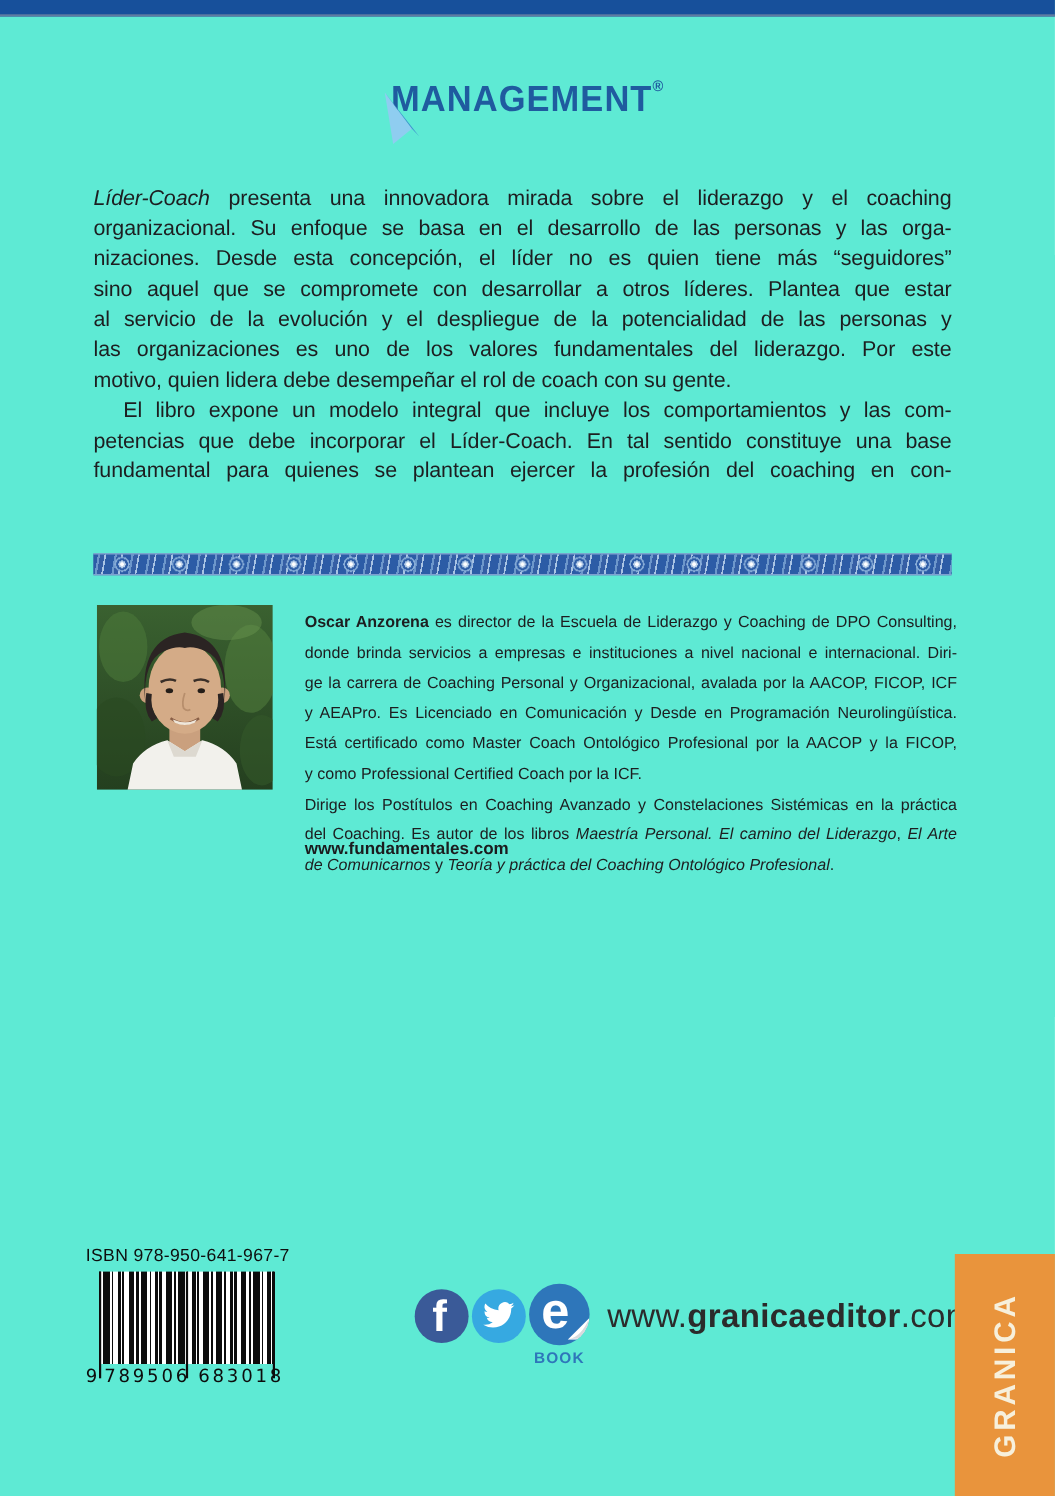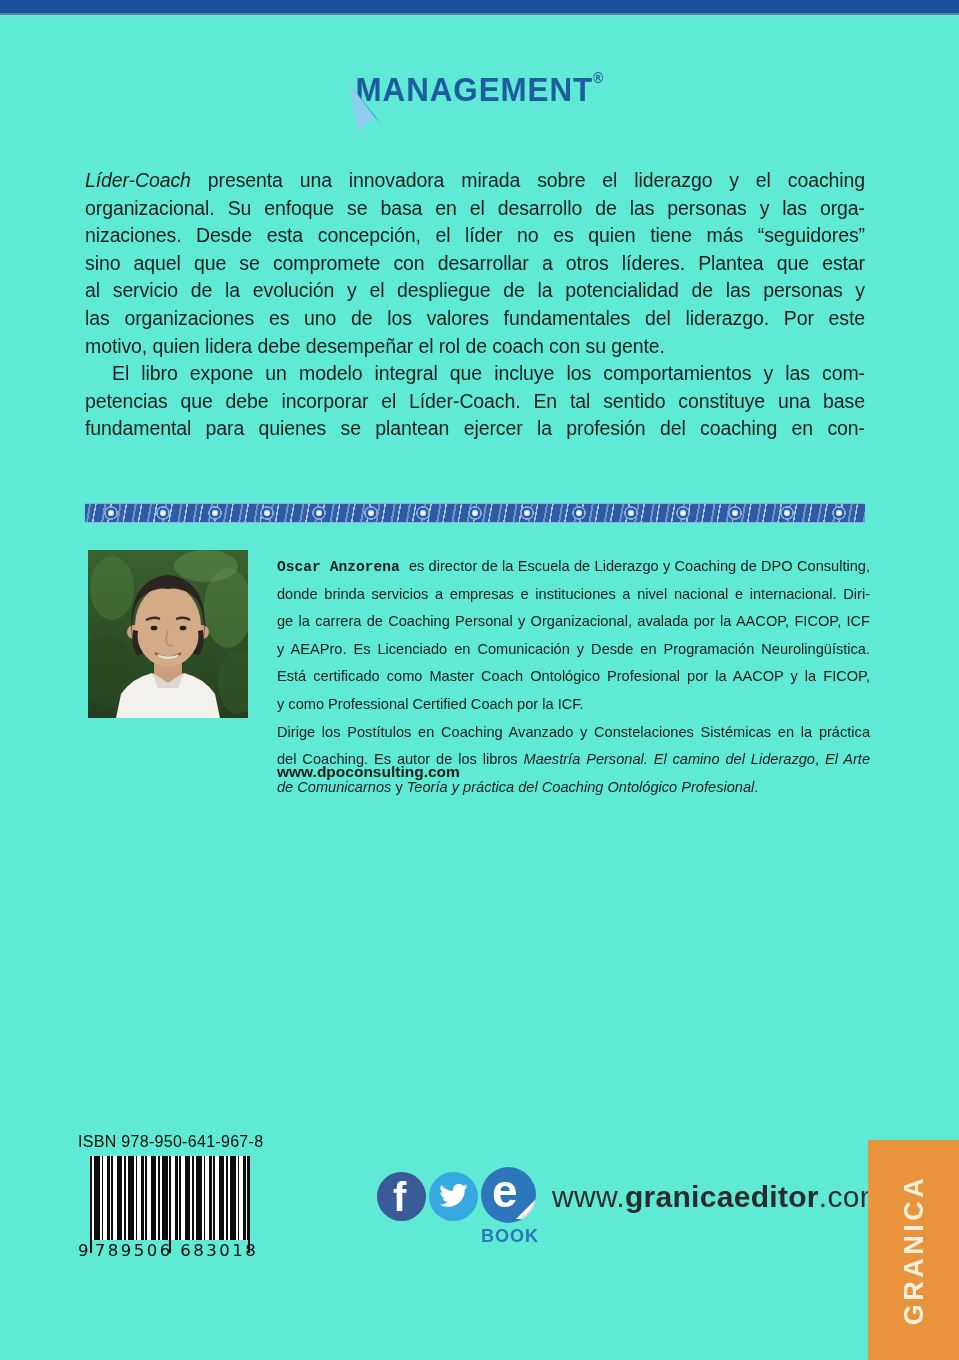--- a/index.html
+++ b/index.html
@@ -17,21 +17,21 @@
   .logo .sail{position:absolute;left:-7px;top:14px;}
   .logo sup{font-size:14px;font-weight:bold;vertical-align:18px;letter-spacing:0;}
 
   
   .synopsis{position:absolute;left:85px;top:167px;width:780px;font-size:19.5px;
             line-height:27.6px;letter-spacing:-.1px;}
   .tline{min-height:27.6px;}
   .tline.just{text-align:justify;text-align-last:justify;}
   .tline.ind{text-indent:27px;}
   .it{font-style:italic;}
-  .bd{font-weight:bold;font-family:Liberation Mono, monospace;}
+  .bd{font-weight:bold;}
 
   
   .ornament{position:absolute;left:85px;top:503px;width:780px;height:18px;
     background-color:#3b69ae;
     background-image:
       radial-gradient(circle at 26px 9px,#ffffff 0 1.8px,#b9d0ea 1.8px 3.2px,#2c5ca6 3.2px 5.2px,#88add8 5.2px 6.8px,rgba(0,0,0,0) 6.8px),
       repeating-linear-gradient(100deg,#2c5ca6 0 4px,#6d97cb 4px 6px,#355fa5 6px 10px,#a9c4e4 10px 11.5px,#2c5ca6 11.5px 15px);
     background-size:52px 18px,auto;
     border-top:1px solid #8fb0d8;border-bottom:1px solid #8fb0d8;}
 
@@ -58,21 +58,21 @@
   
   .circle{position:absolute;border-radius:50%;overflow:hidden;}
   .fb{left:377px;top:1172px;width:49px;height:49px;background:#3a5a98;}
   .fb .glyph{position:absolute;left:16px;top:3px;font-size:40px;font-weight:bold;color:#fff;}
   .tw{left:429px;top:1172px;width:49px;height:49px;background:#36a9e1;}
   .tw svg{position:absolute;left:9px;top:11px;}
   .eb{left:481px;top:1167px;width:55px;height:56px;background:#2e76ba;}
   .eb .glyph{position:absolute;left:11px;top:-3px;font-size:46px;font-weight:bold;color:#fff;}
   .eb .curl{position:absolute;right:0;bottom:0;}
   .book-caption{position:absolute;left:481px;top:1226px;width:55px;text-align:center;
-                font-size:18px;font-weight:bold;letter-spacing:1px;color:#2e76ba;}
+                font-size:14px;font-weight:bold;letter-spacing:1px;color:#2e76ba;}
 
   
   .site{position:absolute;left:552px;top:1180px;font-size:30px;color:#2b2b2b;letter-spacing:.3px;}
   .site .mid{font-weight:bold;margin-top:48px;}
 
   
   .spine{position:absolute;left:868px;top:1140px;width:91px;height:220px;background:#e9943c;}
   .spine-text{position:absolute;left:50%;top:50%;
               transform:translate(-50%,-50%) rotate(-90deg);
               font-size:27px;font-weight:bold;letter-spacing:3.5px;color:#f7f0dc;white-space:nowrap;}
@@ -149,24 +149,24 @@
       <div class="tline just"><span>donde brinda servicios a empresas e instituciones a nivel nacional e internacional. Diri-</span></div>
       <div class="tline just"><span>ge la carrera de Coaching Personal y Organizacional, avalada por la AACOP, FICOP, ICF</span></div>
       <div class="tline just"><span>y AEAPro. Es Licenciado en Comunicación y Desde en Programación Neurolingüística.</span></div>
       <div class="tline just"><span>Está certificado como Master Coach Ontológico Profesional por la AACOP y la FICOP,</span></div>
       <div class="tline"><span>y como Professional Certified Coach por la ICF.</span></div>
       <div class="tline just"><span>Dirige los Postítulos en Coaching Avanzado y Constelaciones Sistémicas en la práctica</span></div>
       <div class="tline just"><span>del Coaching. Es autor de los libros </span><span class="it">Maestría Personal. El camino del Liderazgo</span><span>, </span><span class="it">El Arte</span></div>
       <div class="tline"><span class="it">de Comunicarnos</span><span> y </span><span class="it">Teoría y práctica del Coaching Ontológico Profesional</span><span>.</span></div>
     </div>
 
-  <div class="dpo">www.dpoconsulting.com</div>
+  <div class="dpo">www.fundamentales.com</div>
 
   <div class="isbn">
-    <div class="isbn-label">ISBN 978-950-641-967-8</div>
+    <div class="isbn-label">ISBN 978-950-641-967-7</div>
     <div class="bars">
       <span class="guard g1"></span>
         <span class="guard g2"></span>
         <span class="guard g3"></span>
     </div>
     <div class="digits">
       <span class="d-lead">9</span>
       <span class="d-g">789506</span>
       <span class="d-g">683018</span>
     </div>

